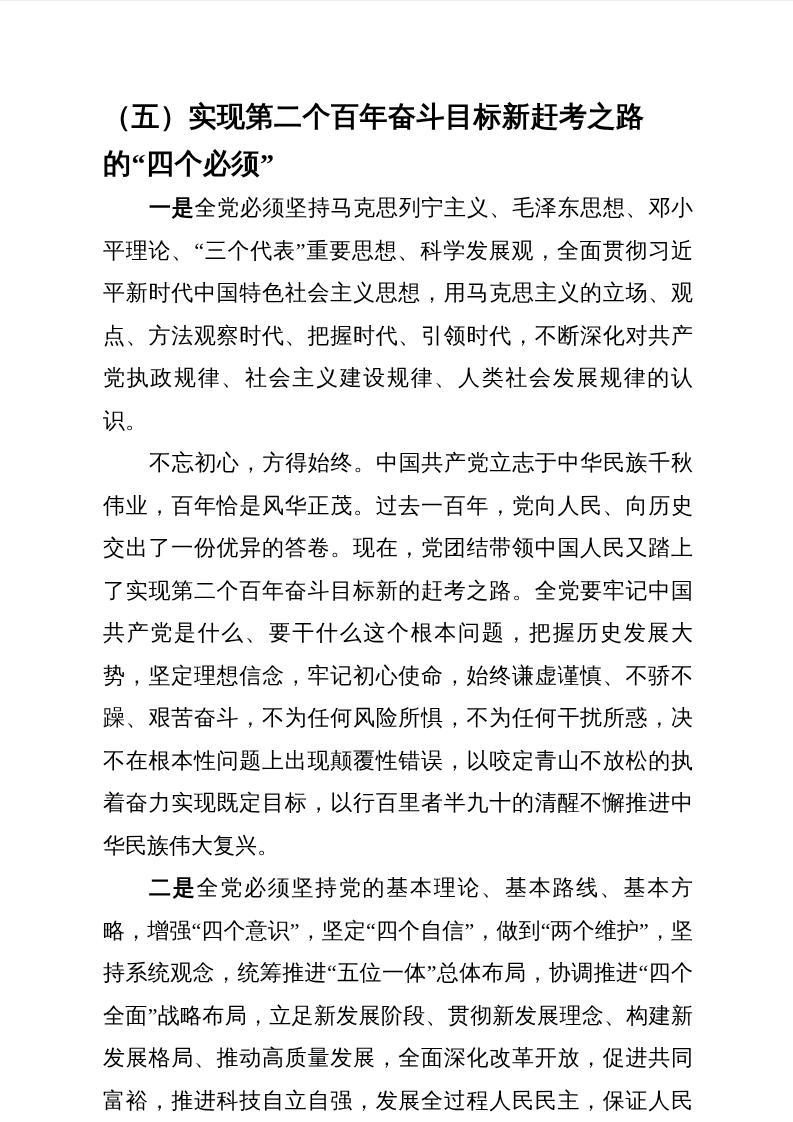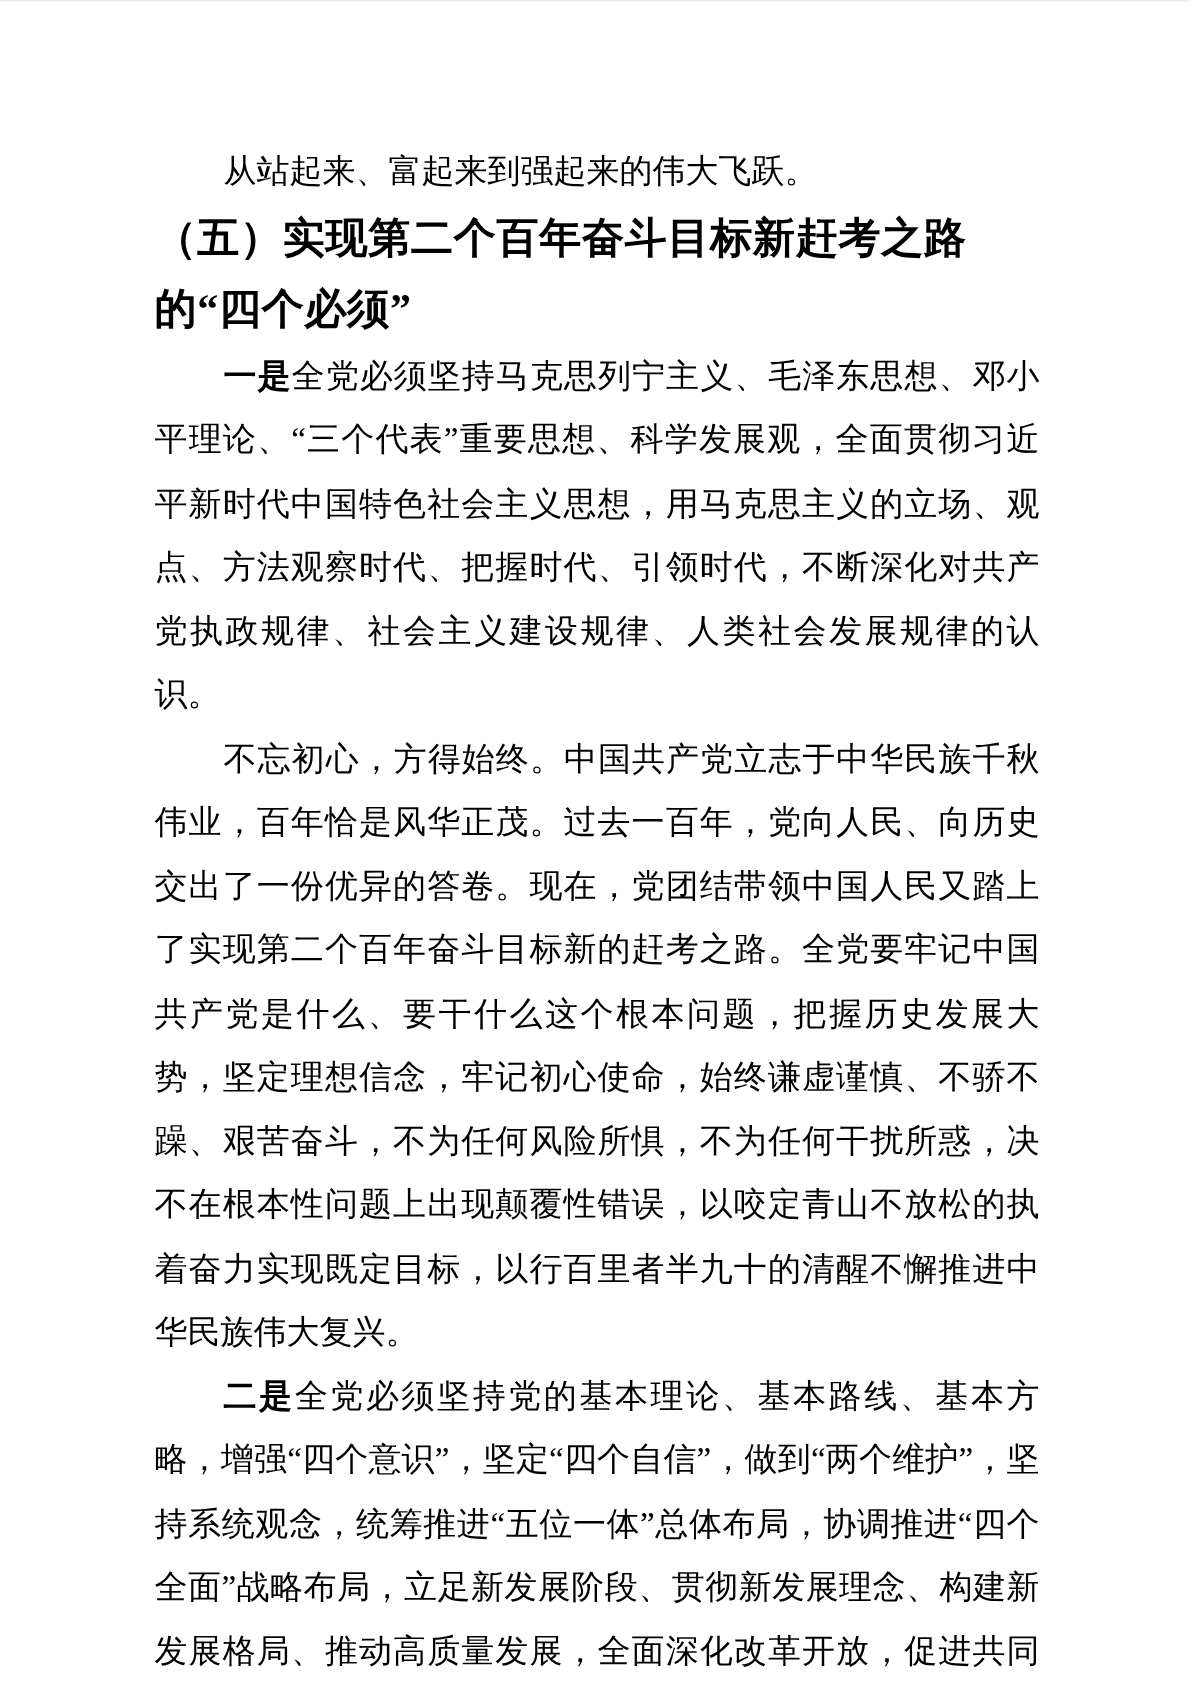--- a/index.html
+++ b/index.html
@@ -42,21 +42,20 @@
   }
   .lead {
     font-weight: bold;
   }
 </style>
 </head>
 <body>
 
 <div class="page">
 
-  <p class="para"><span>从站起来、富起来到强起来的伟大飞跃。</span></p>
 
   <h2 class="section-heading">（五）实现第二个百年奋斗目标新赶考之路的“四个必须”</h2>
 
   <p class="para"><span class="lead">一是</span><span>全党必须坚持马克思列宁主义、毛泽东思想、邓小平理论、“三个代表”重要思想、科学发展观，全面贯彻习近平新时代中国特色社会主义思想，用马克思主义的立场、观点、方法观察时代、把握时代、引领时代，不断深化对共产党执政规律、社会主义建设规律、人类社会发展规律的认识。</span></p>
 
   <p class="para"><span class="lead"></span><span>不忘初心，方得始终。中国共产党立志于中华民族千秋伟业，百年恰是风华正茂。过去一百年，党向人民、向历史交出了一份优异的答卷。现在，党团结带领中国人民又踏上了实现第二个百年奋斗目标新的赶考之路。全党要牢记中国共产党是什么、要干什么这个根本问题，把握历史发展大势，坚定理想信念，牢记初心使命，始终谦虚谨慎、不骄不躁、艰苦奋斗，不为任何风险所惧，不为任何干扰所惑，决不在根本性问题上出现颠覆性错误，以咬定青山不放松的执着奋力实现既定目标，以行百里者半九十的清醒不懈推进中华民族伟大复兴。</span></p>
 
   <p class="para"><span class="lead">二是</span><span>全党必须坚持党的基本理论、基本路线、基本方略，增强“四个意识”，坚定“四个自信”，做到“两个维护”，坚持系统观念，统筹推进“五位一体”总体布局，协调推进“四个全面”战略布局，立足新发展阶段、贯彻新发展理念、构建新发展格局、推动高质量发展，全面深化改革开放，促进共同富裕，推进科技自立自强，发展全过程人民民主，保证人民当家作主，坚持全面依法治国，</span></p>
 
 </div>

